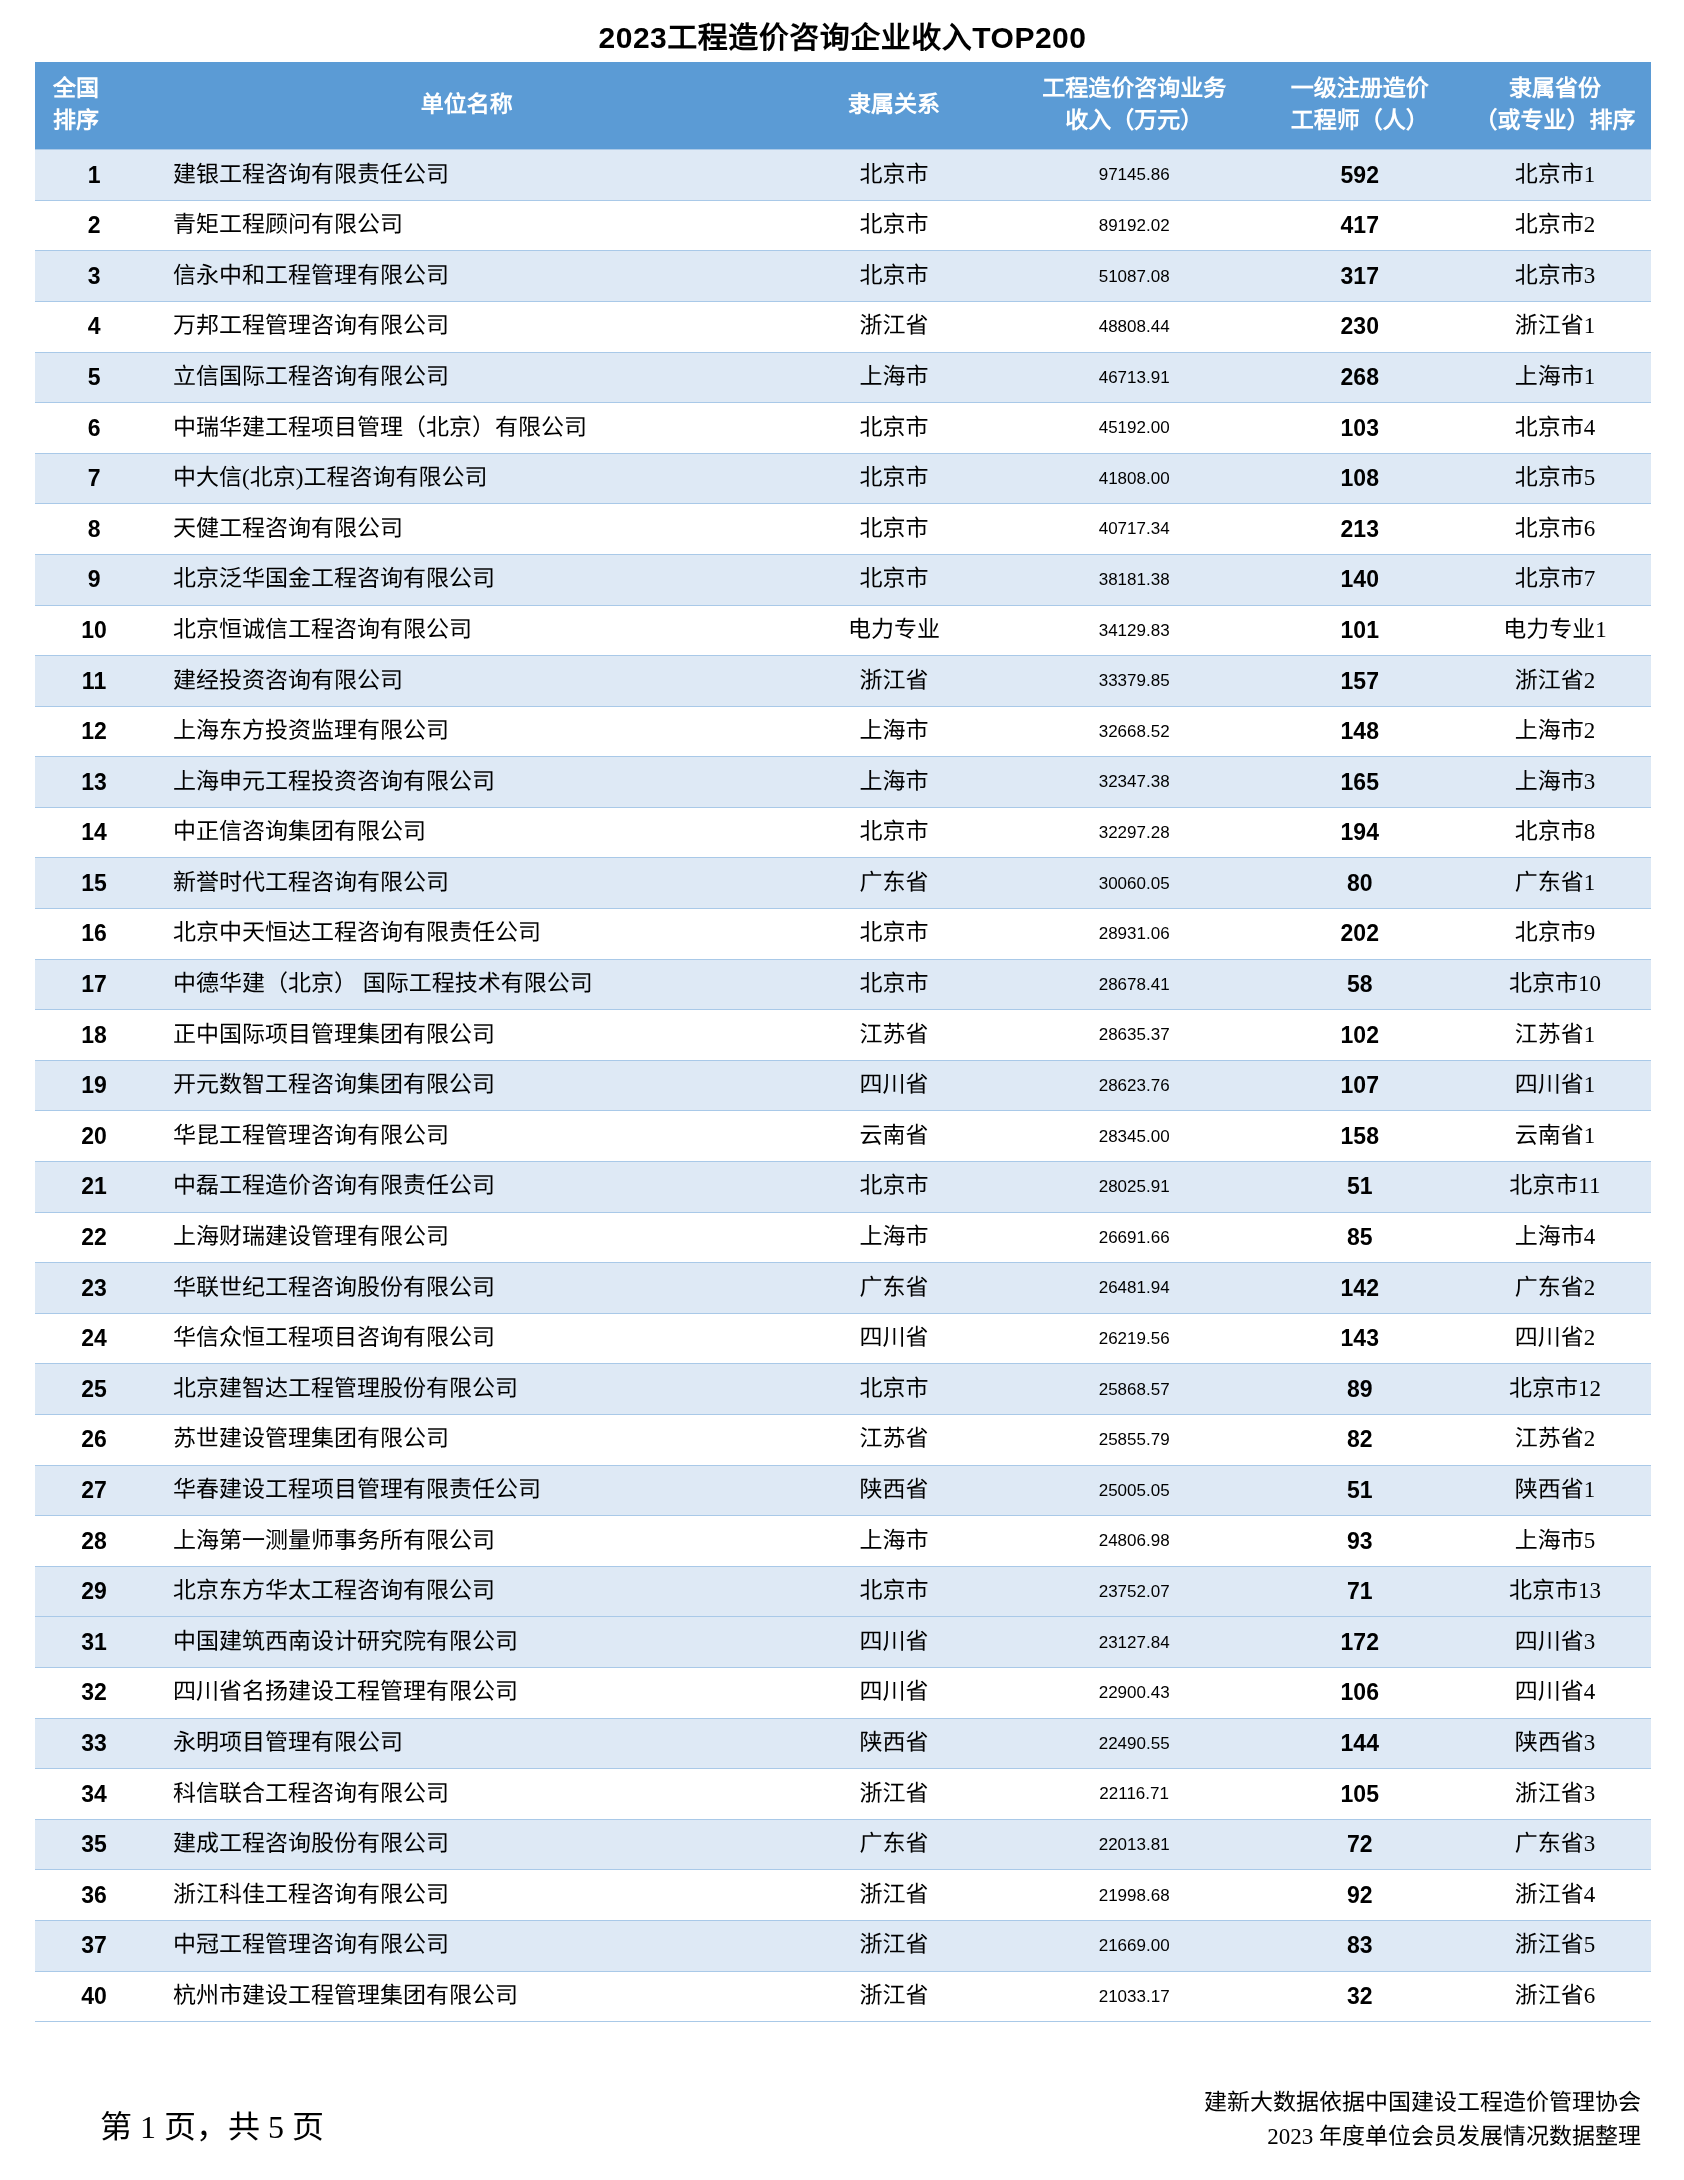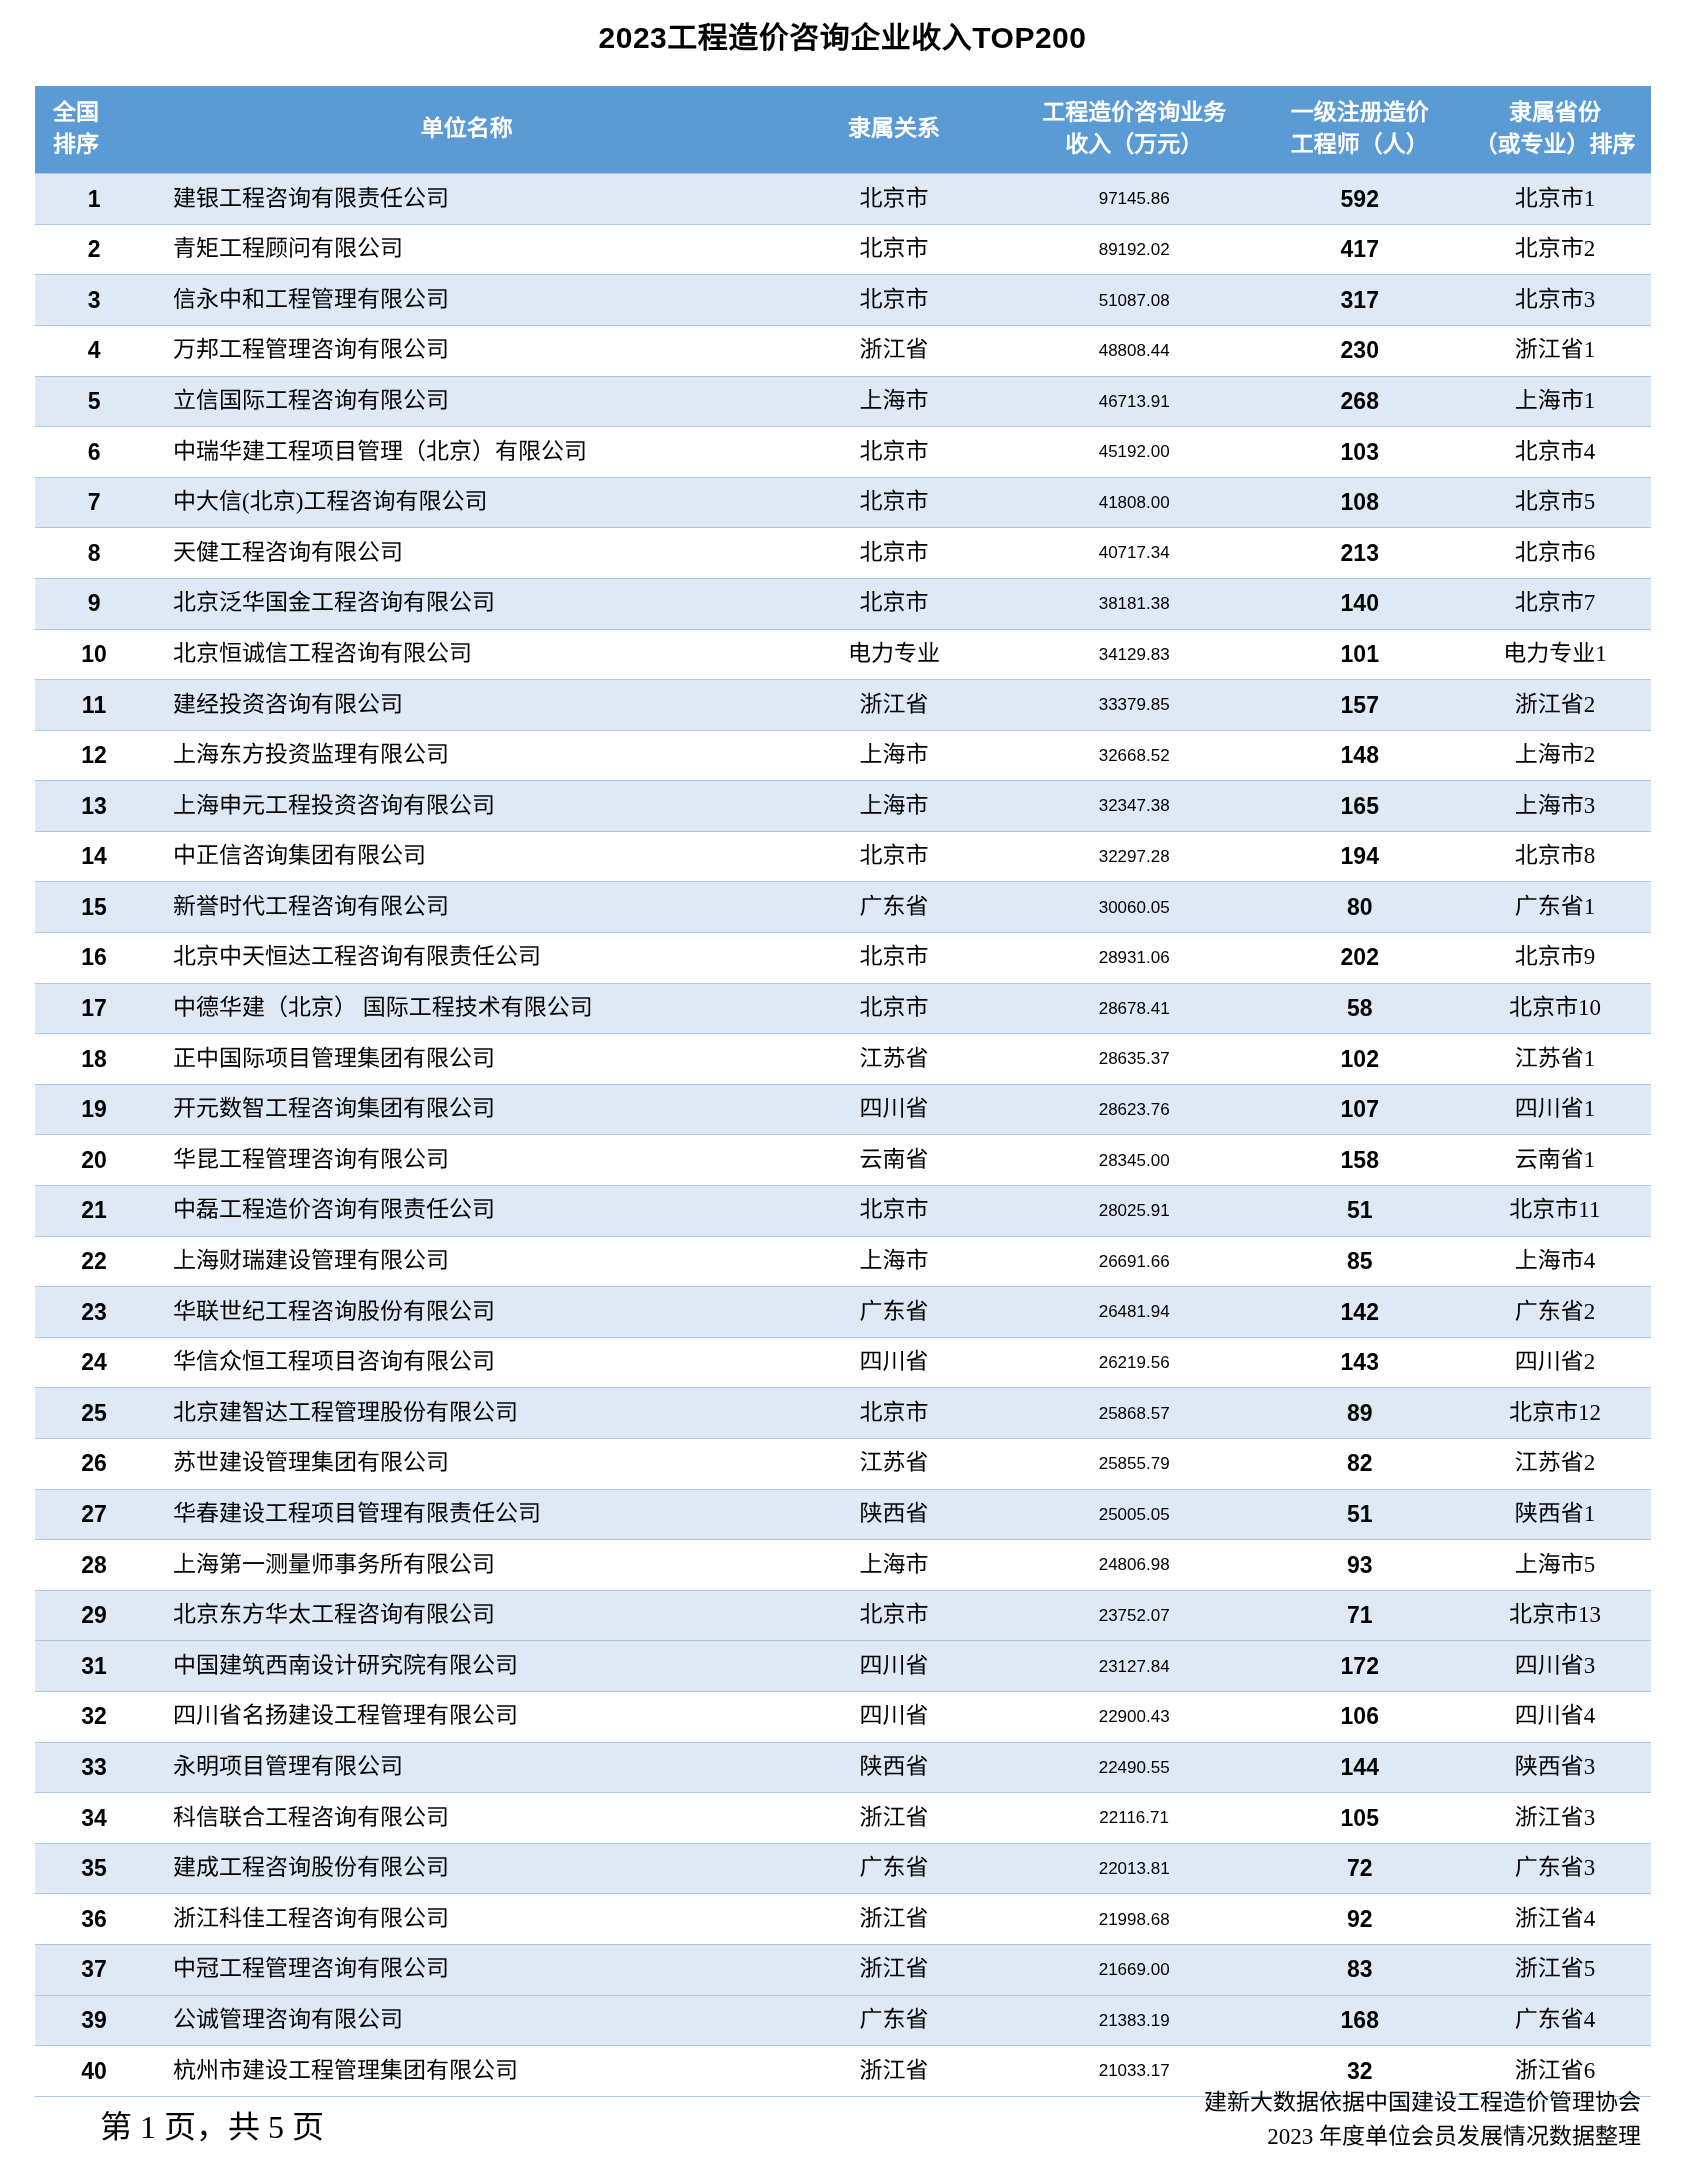--- a/index.html
+++ b/index.html
@@ -24,21 +24,21 @@
   }
 
   
   .doc-title {
     text-align: center;
     font-family: "Liberation Sans", "DejaVu Sans", sans-serif;
     font-weight: bold;
     font-size: 30px;
     letter-spacing: 0.5px;
     padding-top: 20px;
-    padding-bottom: 30px;
+    padding-bottom: 6px;
     line-height: 1.2;
   }
 
   
   .watermark {
     position: absolute;
     left: 0; top: 0;
     width: 1685px;
     height: 2180px;
     pointer-events: none;
@@ -482,28 +482,20 @@
           <td class="t-prov">浙江省4</td>
         </tr>
         <tr class="odd">
           <td class="t-rank">37</td>
           <td class="t-name">中冠工程管理咨询有限公司</td>
           <td class="t-affil">浙江省</td>
           <td class="t-income">21669.00</td>
           <td class="t-eng">83</td>
           <td class="t-prov">浙江省5</td>
         </tr>
-        <tr class="odd">
-          <td class="t-rank">39</td>
-          <td class="t-name">公诚管理咨询有限公司</td>
-          <td class="t-affil">广东省</td>
-          <td class="t-income">21383.19</td>
-          <td class="t-eng">168</td>
-          <td class="t-prov">广东省4</td>
-        </tr>
         <tr class="even">
           <td class="t-rank">40</td>
           <td class="t-name">杭州市建设工程管理集团有限公司</td>
           <td class="t-affil">浙江省</td>
           <td class="t-income">21033.17</td>
           <td class="t-eng">32</td>
           <td class="t-prov">浙江省6</td>
         </tr>
       </tbody>
   </table>

